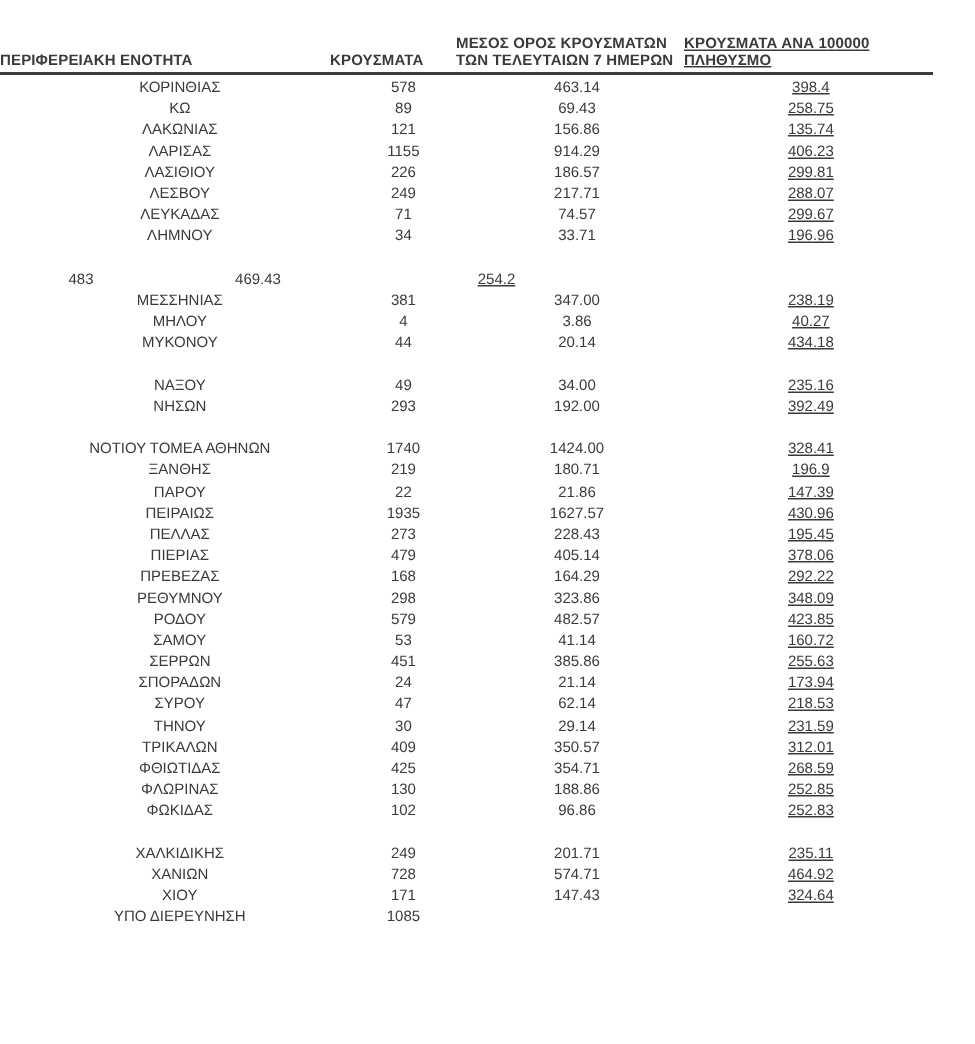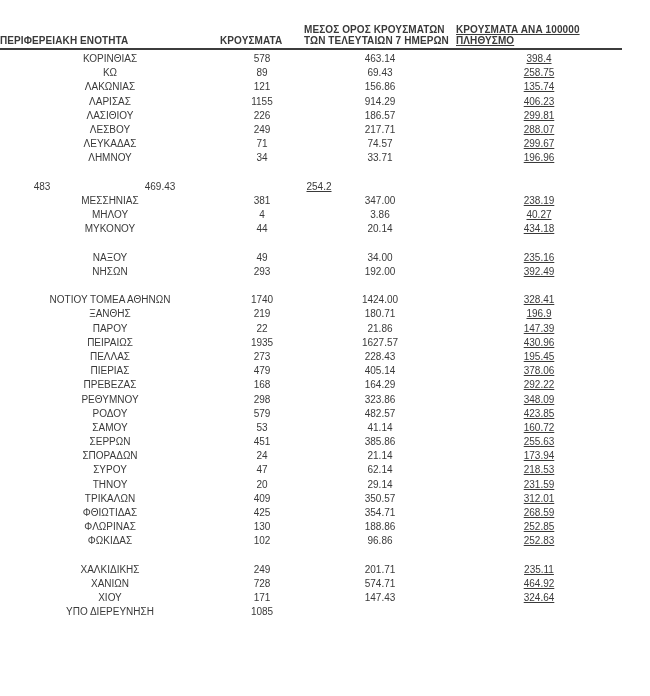--- a/index.html
+++ b/index.html
@@ -34,20 +34,21 @@
     letter-spacing: 0.1px;
   }
   .cell.c-region  { width: 220px; }
   .cell.c-cases   { width: 84px;  }
   .cell.c-avg7    { width: 152px; }
   .cell.c-per100k { width: 166px; text-decoration: underline; }
   .tbody { padding-top: 2px; }
   .row {
     display: flex;
     height: 14.2px;
+    padding-left: 12px;
   }
   .row .cell {
     font-size: 10px;
     line-height: 14.2px;
     text-align: center;
     white-space: nowrap;
     overflow: hidden;
   }
   .spacer-row {
     height: 14.2px;
@@ -233,21 +234,21 @@
     <div class="cell c-per100k">173.94</div>
   </div>
       <div class="row">
     <div class="cell c-region">ΣΥΡΟΥ</div>
     <div class="cell c-cases">47</div>
     <div class="cell c-avg7">62.14</div>
     <div class="cell c-per100k">218.53</div>
   </div>
       <div class="row">
     <div class="cell c-region">ΤΗΝΟΥ</div>
-    <div class="cell c-cases">20</div>
+    <div class="cell c-cases">30</div>
     <div class="cell c-avg7">29.14</div>
     <div class="cell c-per100k">231.59</div>
   </div>
       <div class="row">
     <div class="cell c-region">ΤΡΙΚΑΛΩΝ</div>
     <div class="cell c-cases">409</div>
     <div class="cell c-avg7">350.57</div>
     <div class="cell c-per100k">312.01</div>
   </div>
       <div class="row">

